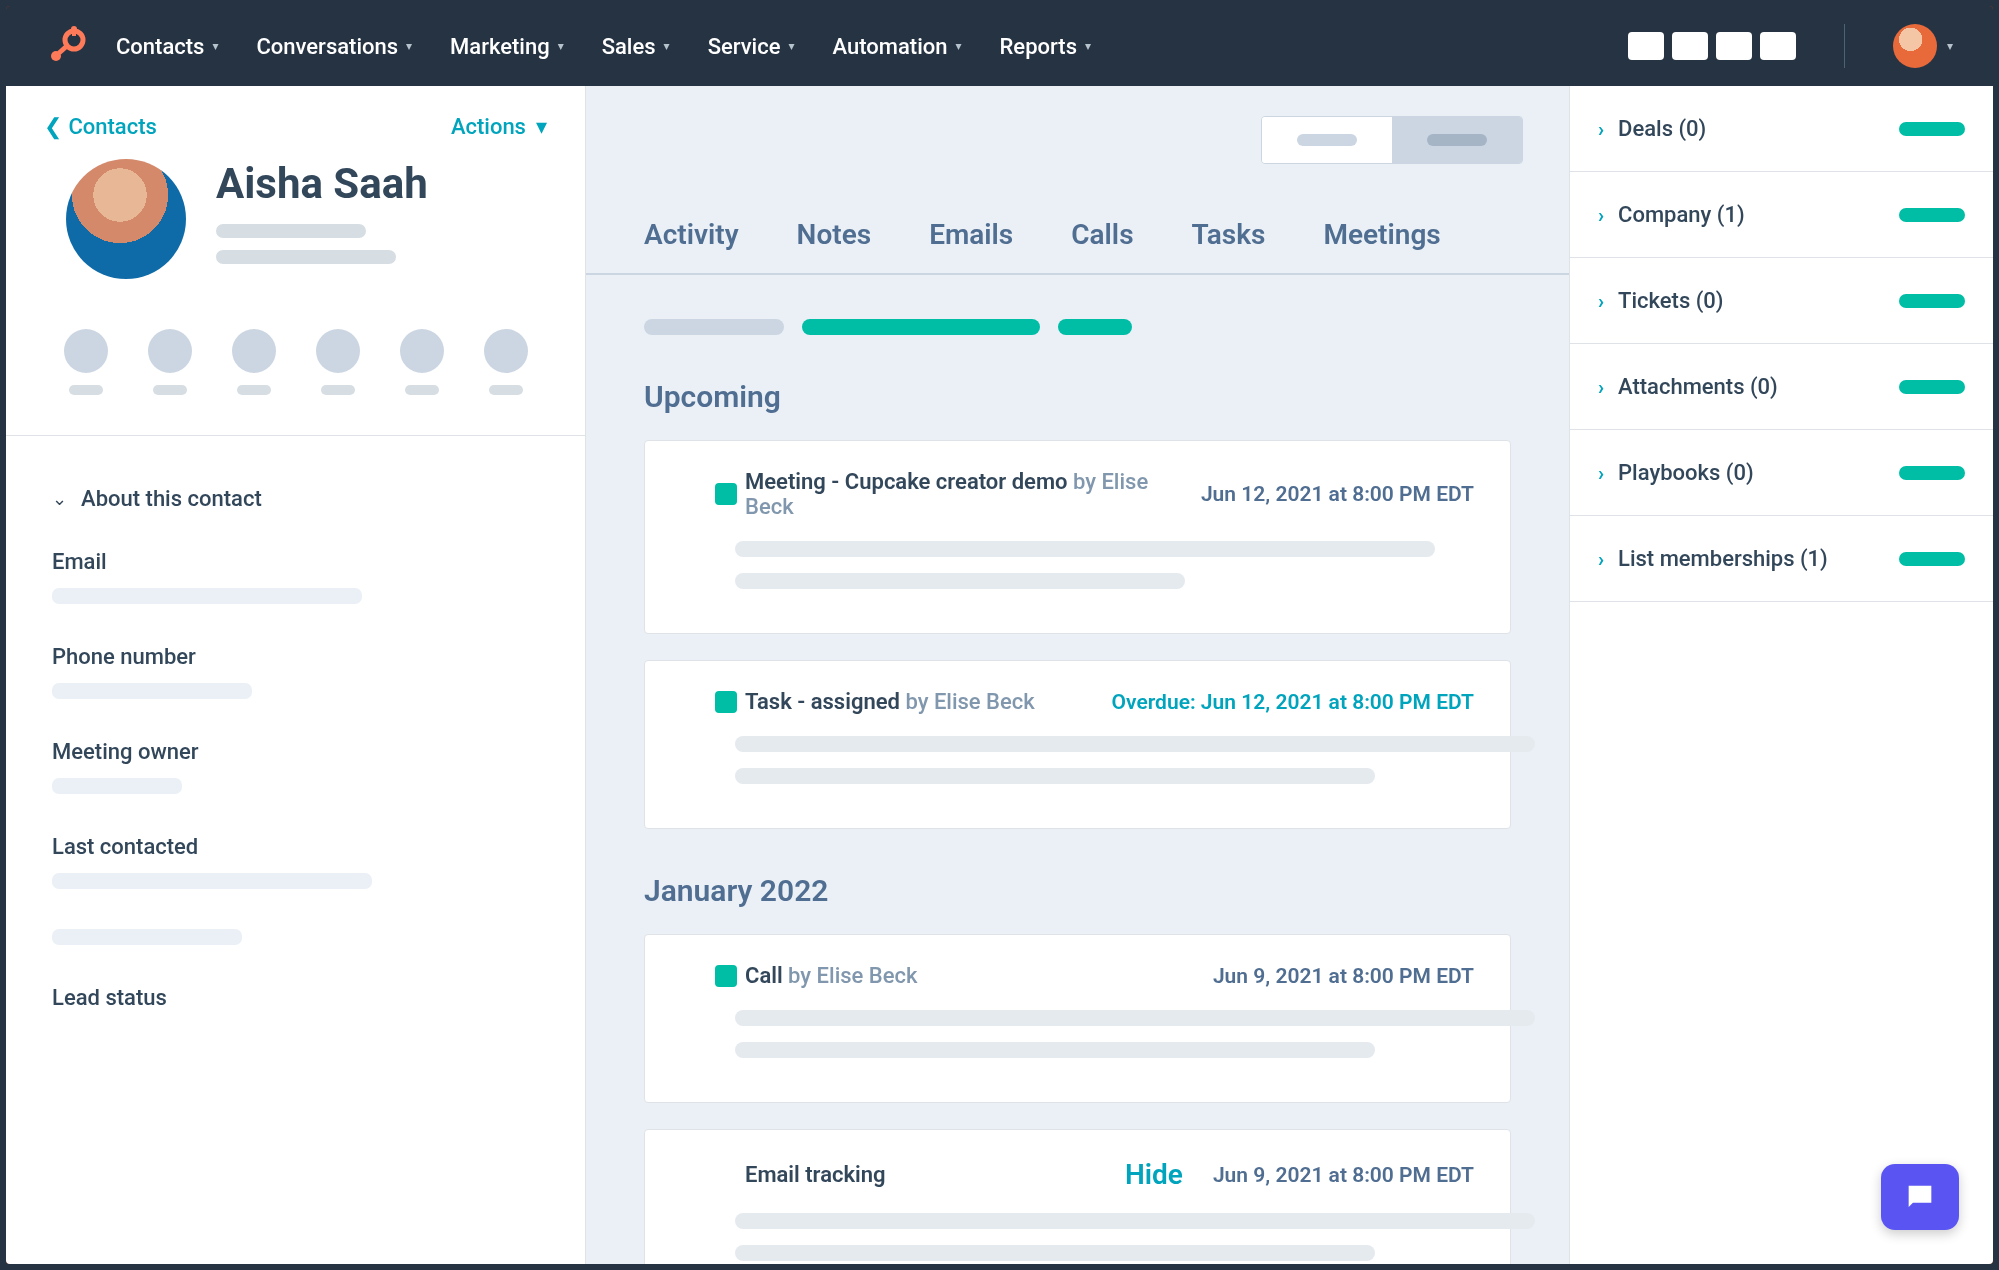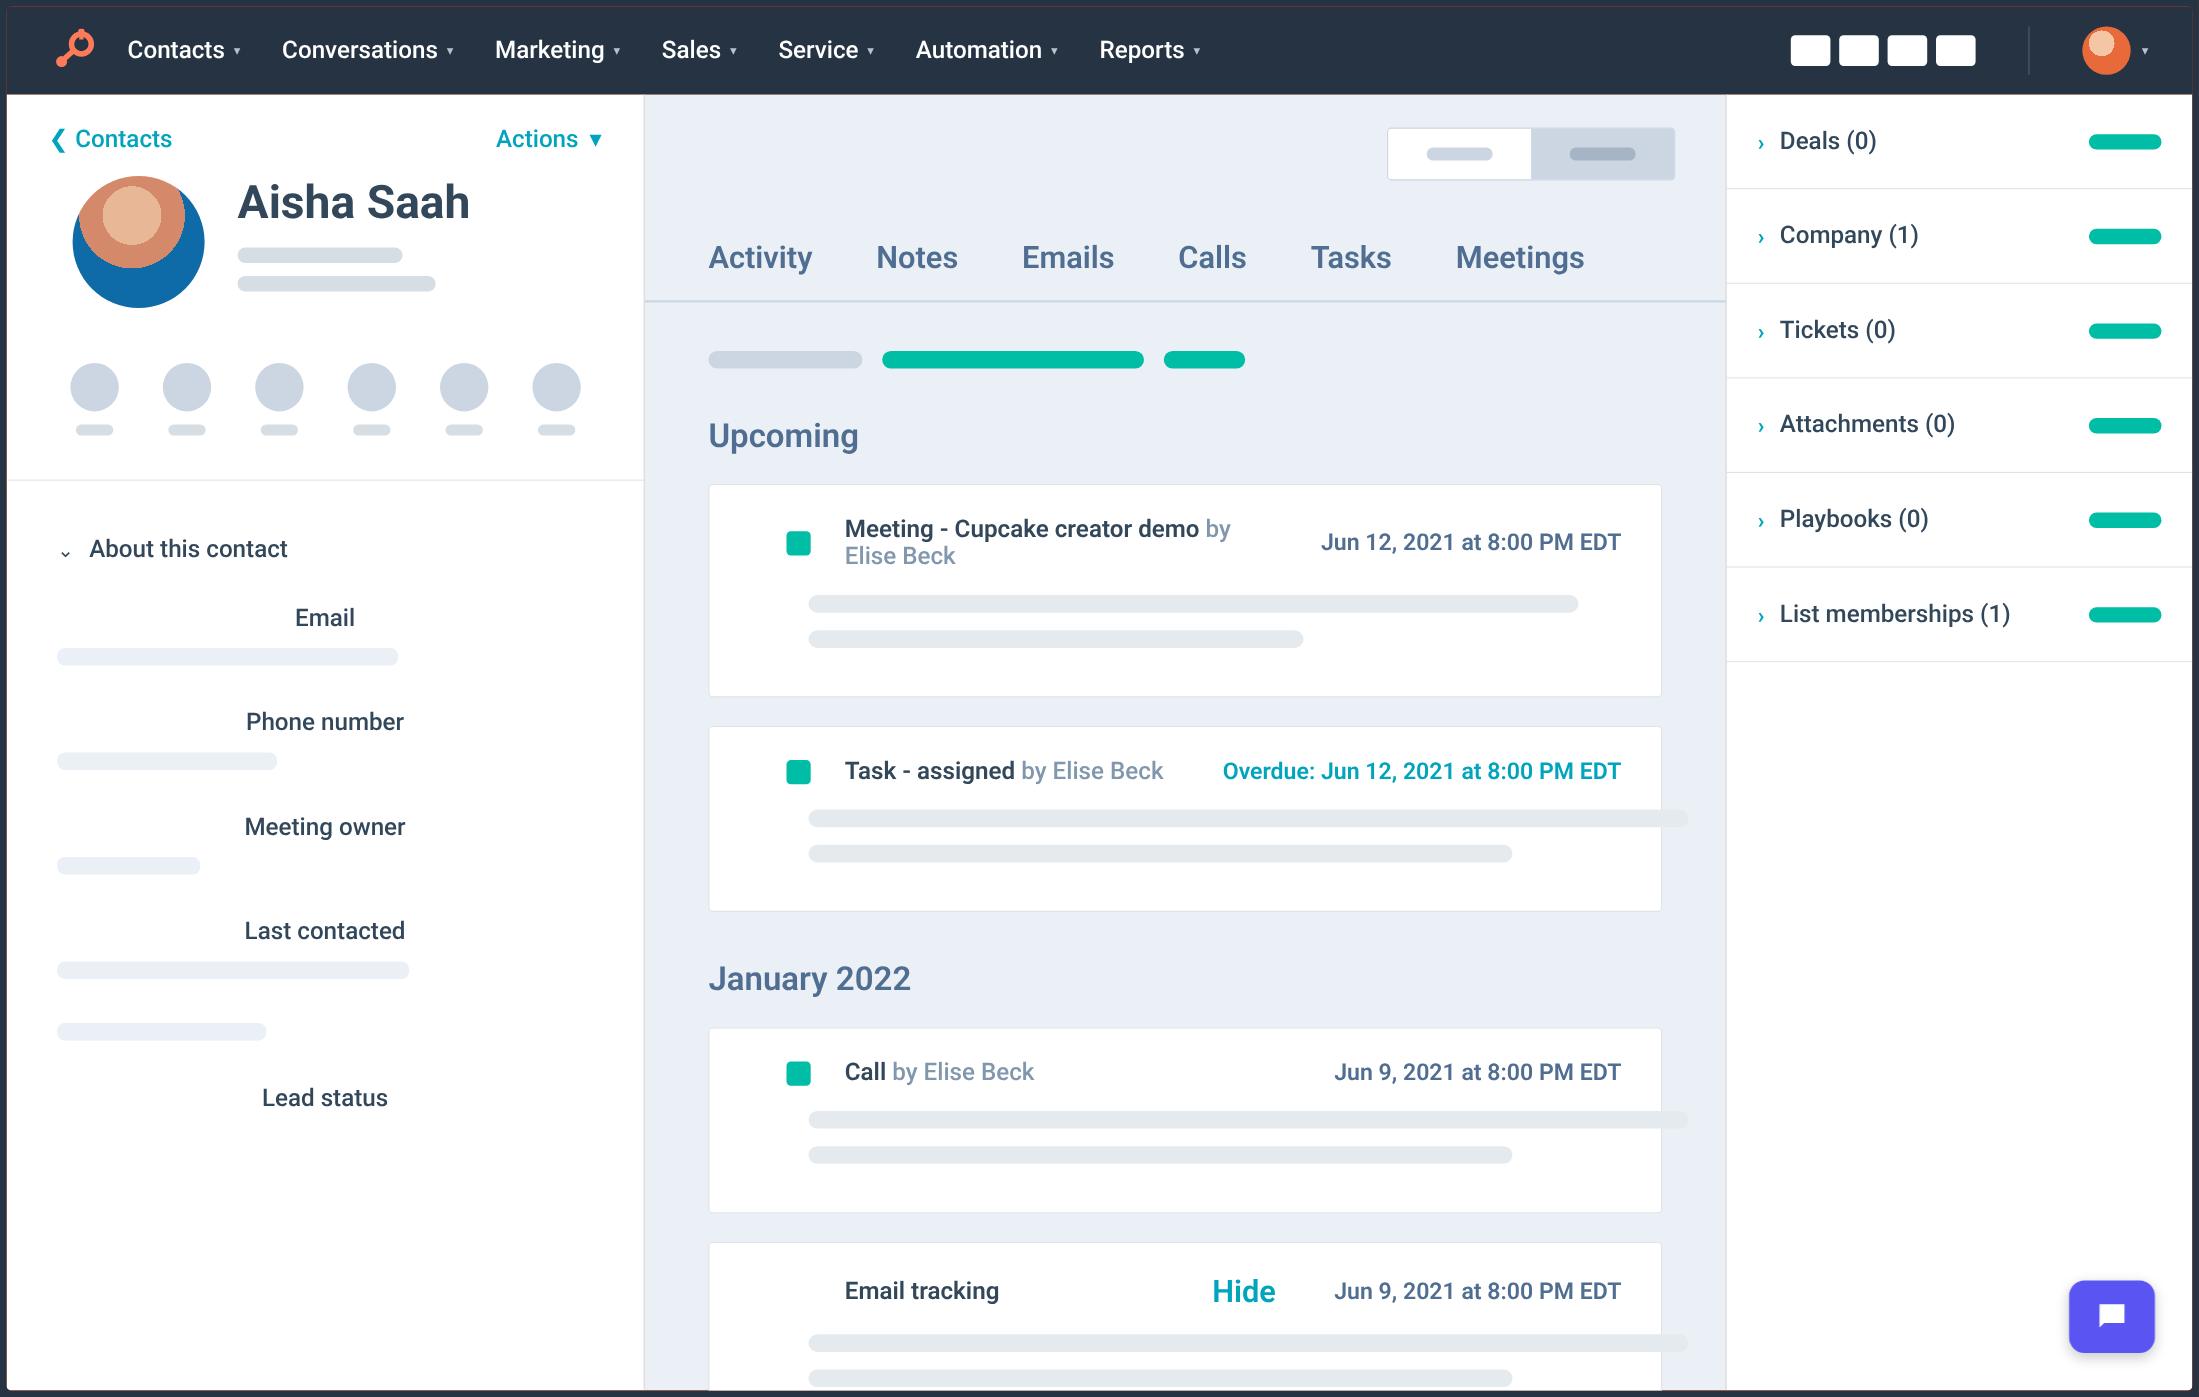--- a/index.html
+++ b/index.html
@@ -28,42 +28,42 @@
 .contact-meta1 { width:150px; margin-bottom:12px;}
 .contact-meta2 { width:180px;}
 .action-icons { display:flex; gap:40px; justify-content:center; padding: 30px 0 40px;}
 .ai { display:flex; flex-direction:column; align-items:center; gap:12px; cursor:pointer;}
 .ai-circle { width:44px; height:44px; border-radius:50%; background:#cbd6e2;}
 .ai-lbl { width:34px; height:10px; background:#d6dee4; border-radius:5px;}
 .sep-line { height:1px; background:#dfe3e8;}
 .sep-space { height:50px;}
 .about-section { padding: 0 46px;}
 .about-header { display:flex; align-items:center; gap:14px; font-size:22px; color:#33475b; font-weight:500; margin-bottom:38px; cursor:pointer;}
-.field { margin-bottom:40px;text-align:center;}
+.field { margin-bottom:40px;}
 .field-label { font-size:22px; color:#33475b; font-weight:500; margin-bottom:14px;}
 .field-val { background:#eaf0f6; border-radius:7px; height:16px;}
 .mid-col { flex:1; background:#eaf0f6; display:flex; flex-direction:column; min-width:0;}
 .mid-top { display:flex; justify-content:flex-end; padding:30px 46px 0;}
 .toggle { display:flex; border:1px solid #cbd6e2; border-radius:4px; overflow:hidden; cursor:pointer;}
 .toggle-half { width:130px; height:46px; display:flex; align-items:center; justify-content:center;}
 .toggle-half.a { background:#fff;}
 .toggle-half.b { background:#cbd6e2;}
 .toggle-bar { width:60px; height:12px; background:#cbd6e2; border-radius:6px;}
 .toggle-half.b .toggle-bar{ background:#a5b5c5;}
 .tabs { display:flex; gap:58px; padding:54px 58px 0; border-bottom:2px solid #cbd6e2;}
 .tab { font-size:28px; font-weight:600; color:#506e91; padding-bottom:22px; cursor:pointer;}
 .status-bars { display:flex; gap:18px; padding:44px 58px 0;}
 .sb { height:16px; border-radius:8px;}
 .sb1 { width:140px; background:#cbd6e2;}
 .sb2 { width:238px; background:#00bda5;}
 .sb3 { width:74px; background:#00bda5;}
 .section-title { font-size:30px; font-weight:600; color:#506e91; padding:44px 58px 26px;}
 .cards { padding:0 58px; display:flex; flex-direction:column; gap:26px;}
 .card { background:#fff; border:1px solid #dfe3e8; border-radius:4px; padding:28px 36px;}
-.card-head { display:flex; align-items:center; gap:31px; margin-bottom:22px;padding-left:34px;}
+.card-head { display:flex; align-items:center; gap:8px; margin-bottom:22px;padding-left:34px;}
 .card-sq { width:22px; height:22px; background:#00bda5; border-radius:4px; flex-shrink:0;}
 .card-title-wrap { flex:1; font-size:22px; font-weight:600; color:#33475b;}
 .card-title-wrap .by { font-weight:500; color:#8097ad;}
 .card-date { font-size:21px; font-weight:600; color:#506e91;}
 .card-date.overdue { color:#00a4bd;}
 .card-body { padding-left:54px;}
 .card-line { background:#e5eaef; height:16px; border-radius:8px; margin-bottom:16px;}
 .hide-link { color:#00a4bd; font-weight:600; font-size:28px; margin-right:22px; cursor:pointer;}
 .right-col { width:424px; background:#fff; border-left:1px solid #dfe3e8;}
 .accordion { border-bottom:1px solid #dfe3e8; padding:30px 28px; display:flex; align-items:center; gap:14px; cursor:pointer;}

